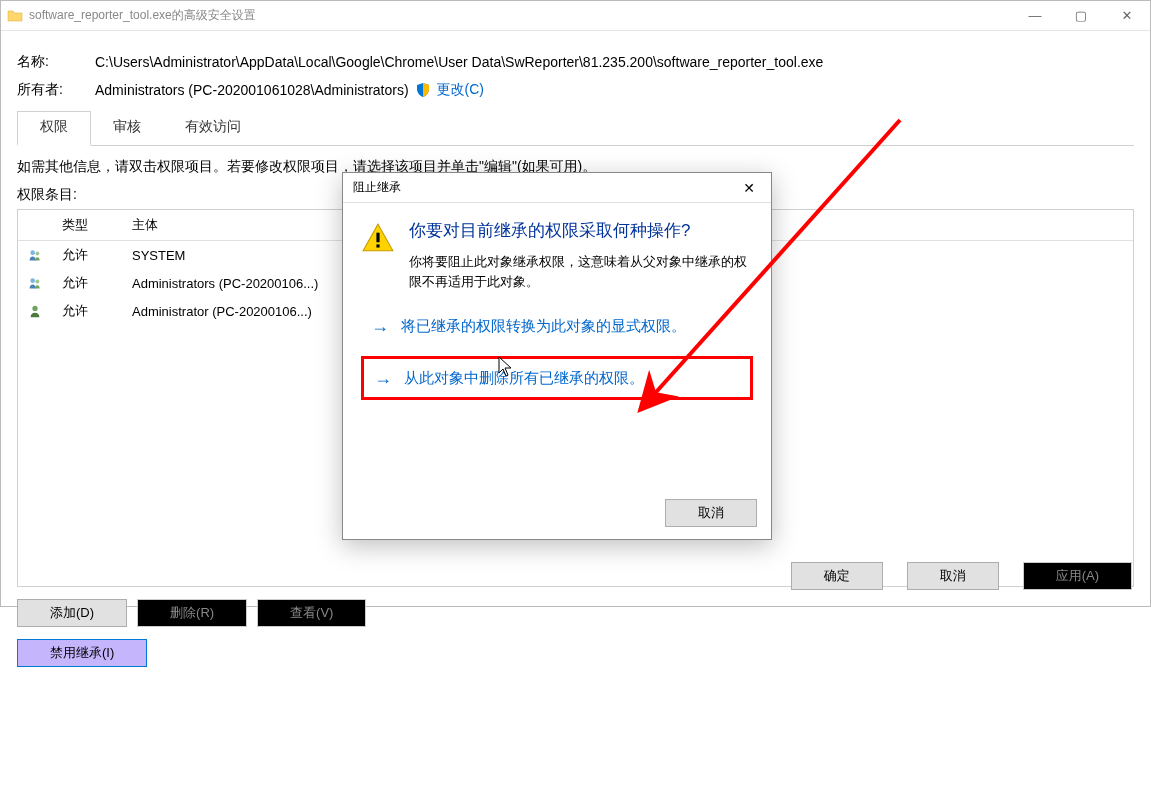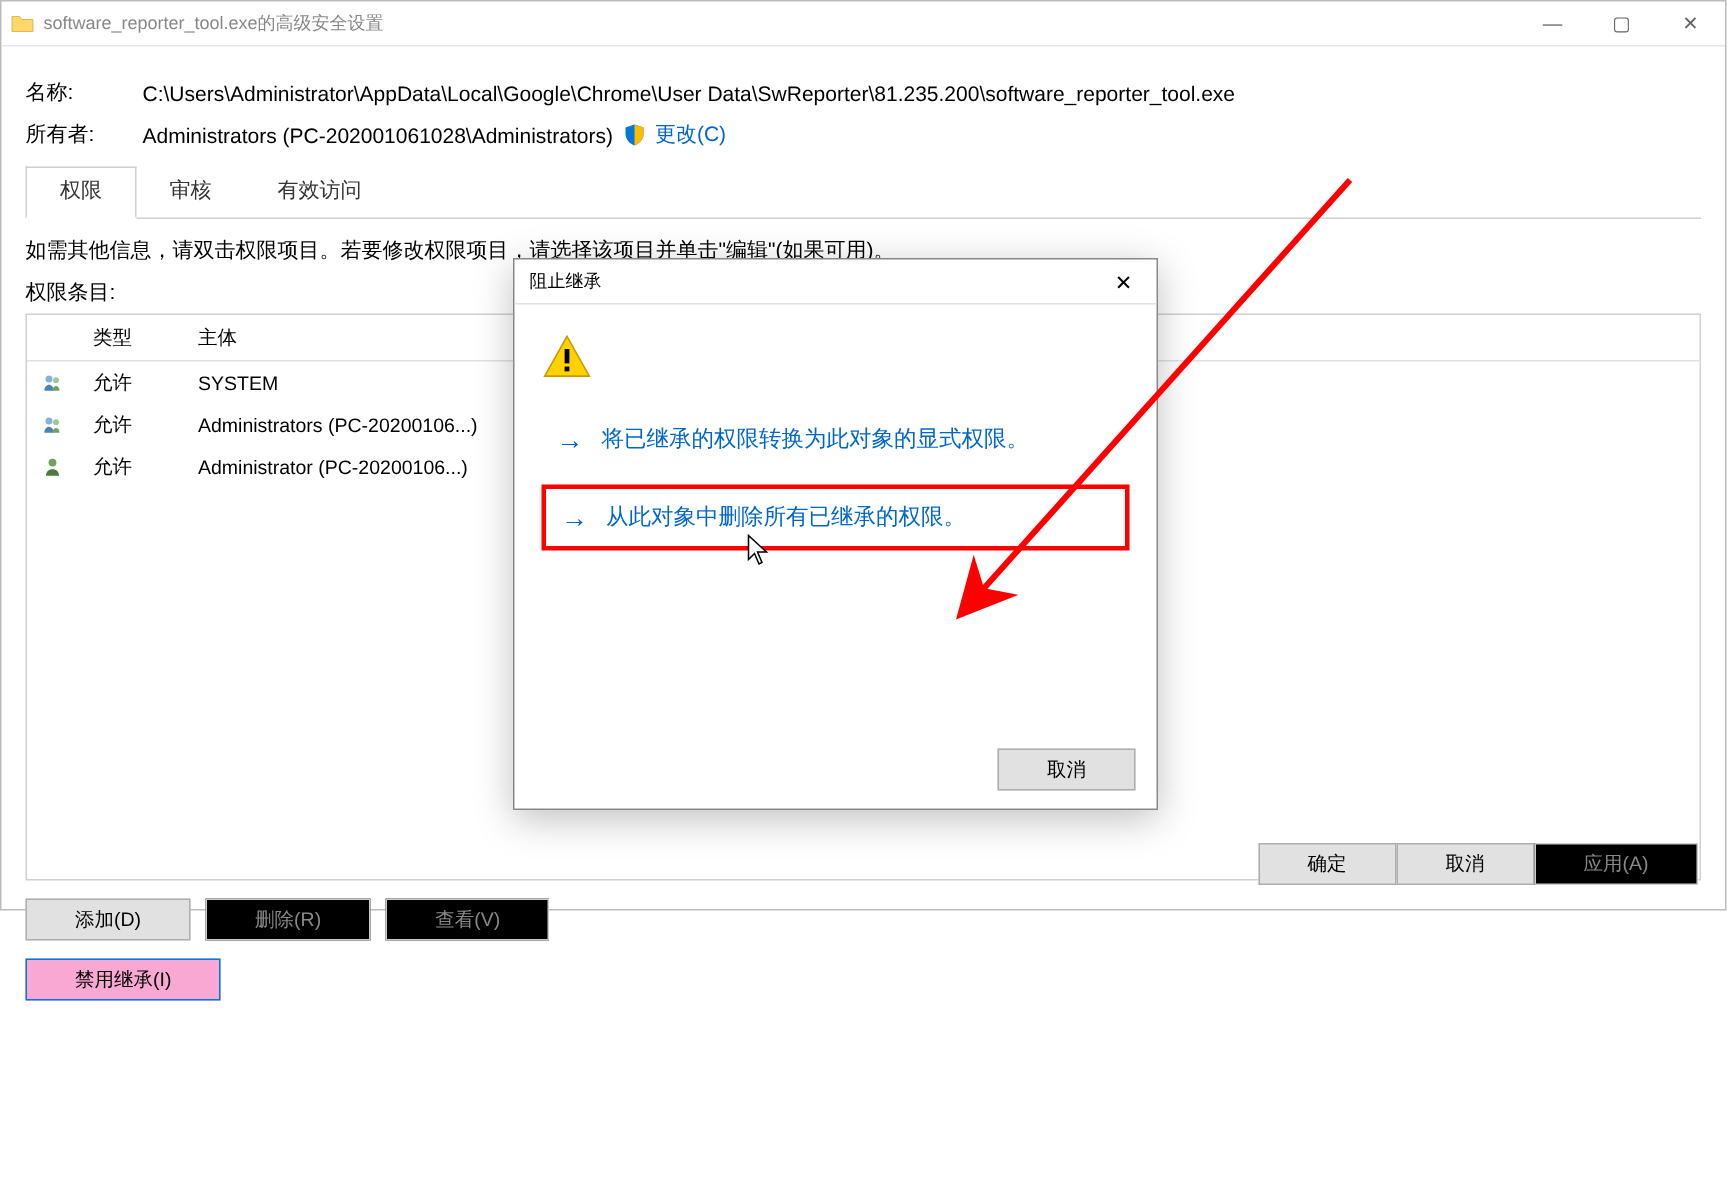--- a/index.html
+++ b/index.html
@@ -33,23 +33,23 @@
   .col-type { width: 70px; }
   .col-subject { width: 490px; }
   .col-from { flex: 1; }
   .perm-row { display: flex; align-items: center; font-size: 13px; padding: 2px 0; }
   .perm-row .col-icon { display:flex; align-items:center; justify-content:center; }
   .perm-row div { padding: 3px 10px; }
 
   .action-row { margin-top: 12px; display: flex; gap: 10px; }
   .btn { padding: 4px 32px; border: 1px solid #adadad; background: #e1e1e1; font-size: 13px; cursor: pointer; }
   .btn:disabled, .btn.disabled { color: #888; background: #000000; border-color: #ccc; }
-  .btn.active { border-color: #0078d7; background: #f9a8d4; }
-
-  .footer { position: absolute; right: 18px; bottom: 16px; display: flex; gap: 0; }
+  .btn.active { border-color: #0078d7; background: #c4b5fd; }
+
+  .footer { position: absolute; right: 18px; bottom: 16px; display: flex; gap: 24px; }
 
   
   .modal { position: absolute; left: 342px; top: 172px; width: 430px; height: 368px; background: #fff; border: 1px solid #888; box-shadow: 0 6px 24px rgba(0,0,0,0.25); }
   .modal-titlebar { display: flex; align-items: center; height: 30px; padding: 0 10px; border-bottom: 1px solid #e0e0e0; font-size: 12px; }
   .modal-titlebar .title { flex: 1; }
   .modal-titlebar .close { width: 24px; text-align: center; font-size: 14px; cursor: pointer; }
 
   .modal-body { padding: 16px 18px 12px; }
   .modal-head { display: flex; gap: 14px; }
   .warn-icon { flex-shrink: 0; margin-top: 2px; }
@@ -187,20 +187,24 @@
   </div>
   <div class="modal-body">
     <div class="modal-head">
       <span class="warn-icon">
         <svg width="34" height="34" viewBox="0 0 32 32">
           <path d="M16 3 L30 28 H2 Z" fill="#ffd200" stroke="#c79a00" stroke-width="1"></path>
           <rect x="14.5" y="11" width="3" height="9" fill="#000"></rect>
           <rect x="14.5" y="22" width="3" height="3" fill="#000"></rect>
         </svg>
       </span>
+      <div>
+        <div class="modal-h">你要对目前继承的权限采取何种操作?</div>
+        <div class="modal-sub">你将要阻止此对象继承权限，这意味着从父对象中继承的权限不再适用于此对象。</div>
+      </div>
     </div>
 
     <div class="option-box">
       <span class="arrow">→</span>
       <span class="opt-text">将已继承的权限转换为此对象的显式权限。</span>
     </div>
 
     <div class="option-box highlight" style="margin-top:10px;">
       <span class="arrow">→</span>
       <span class="opt-text">从此对象中删除所有已继承的权限。</span>

